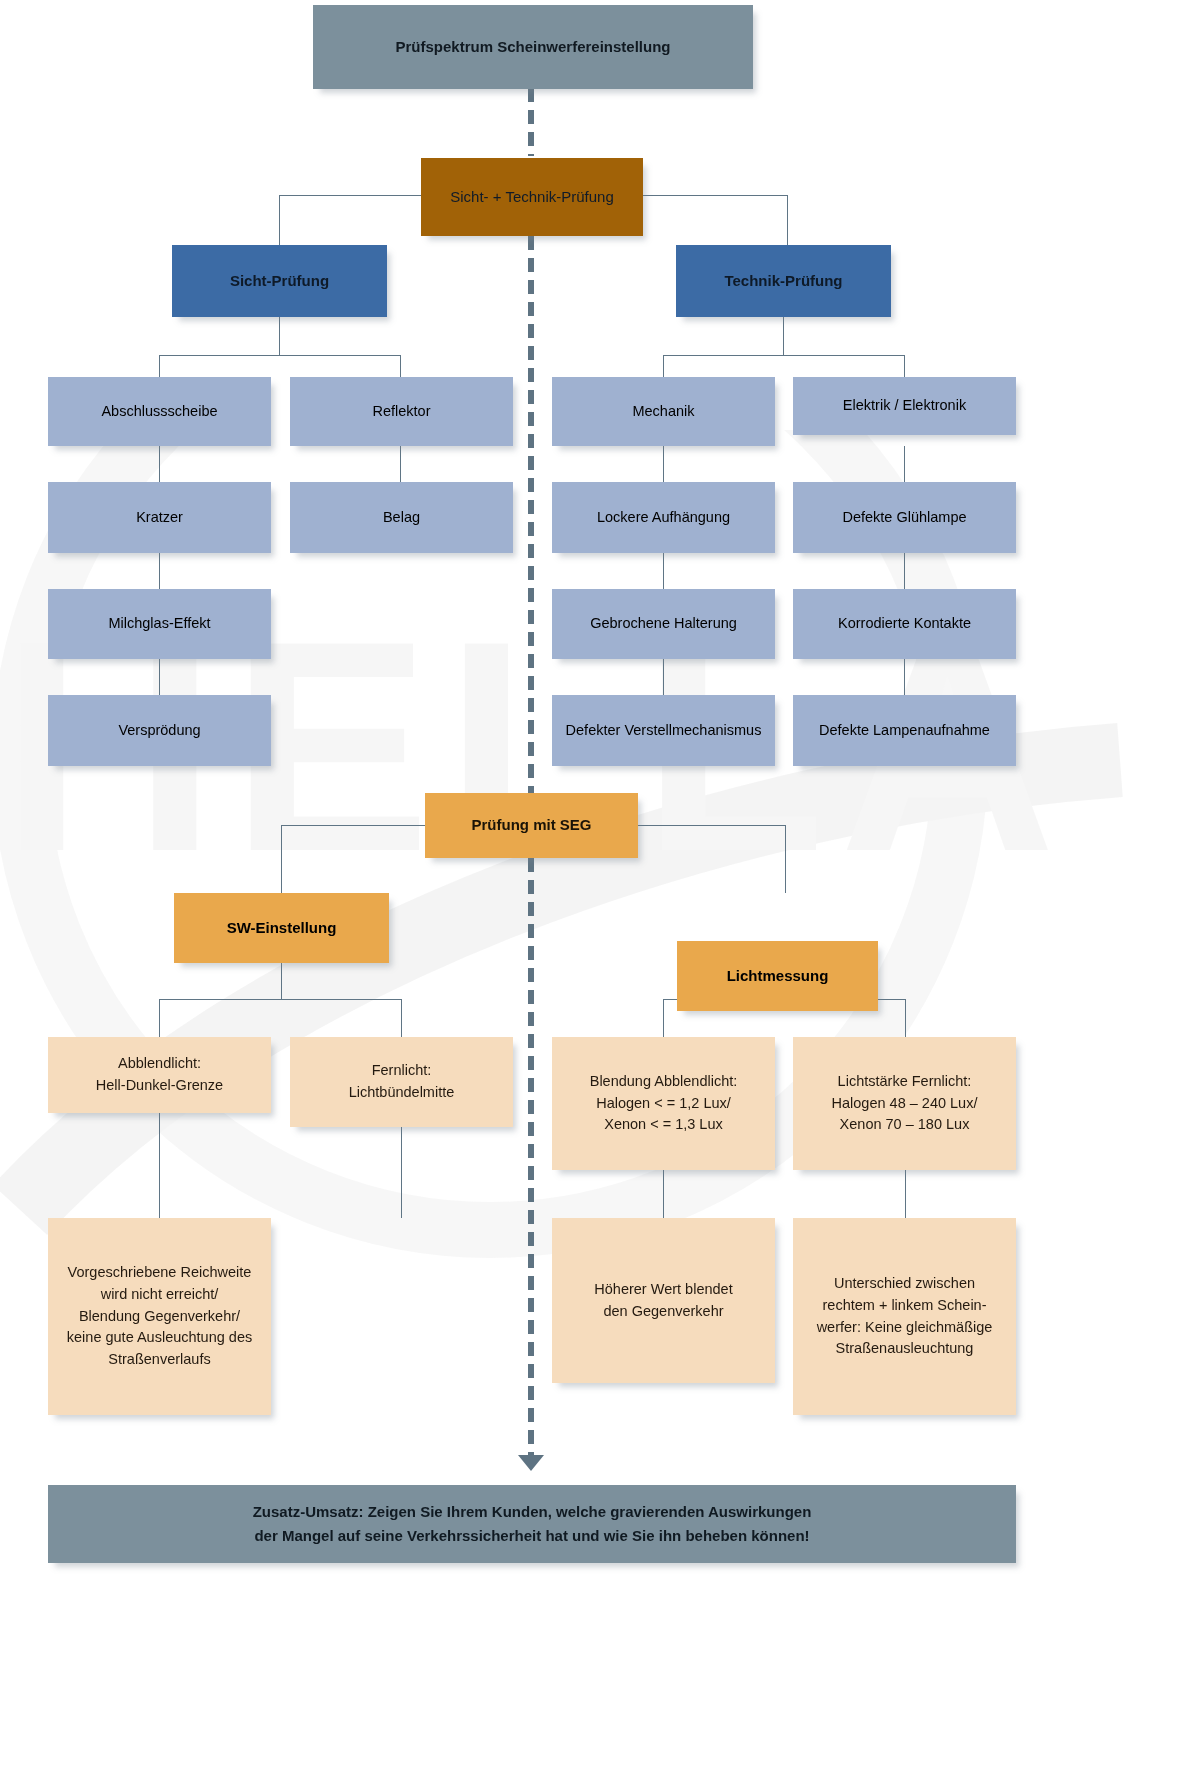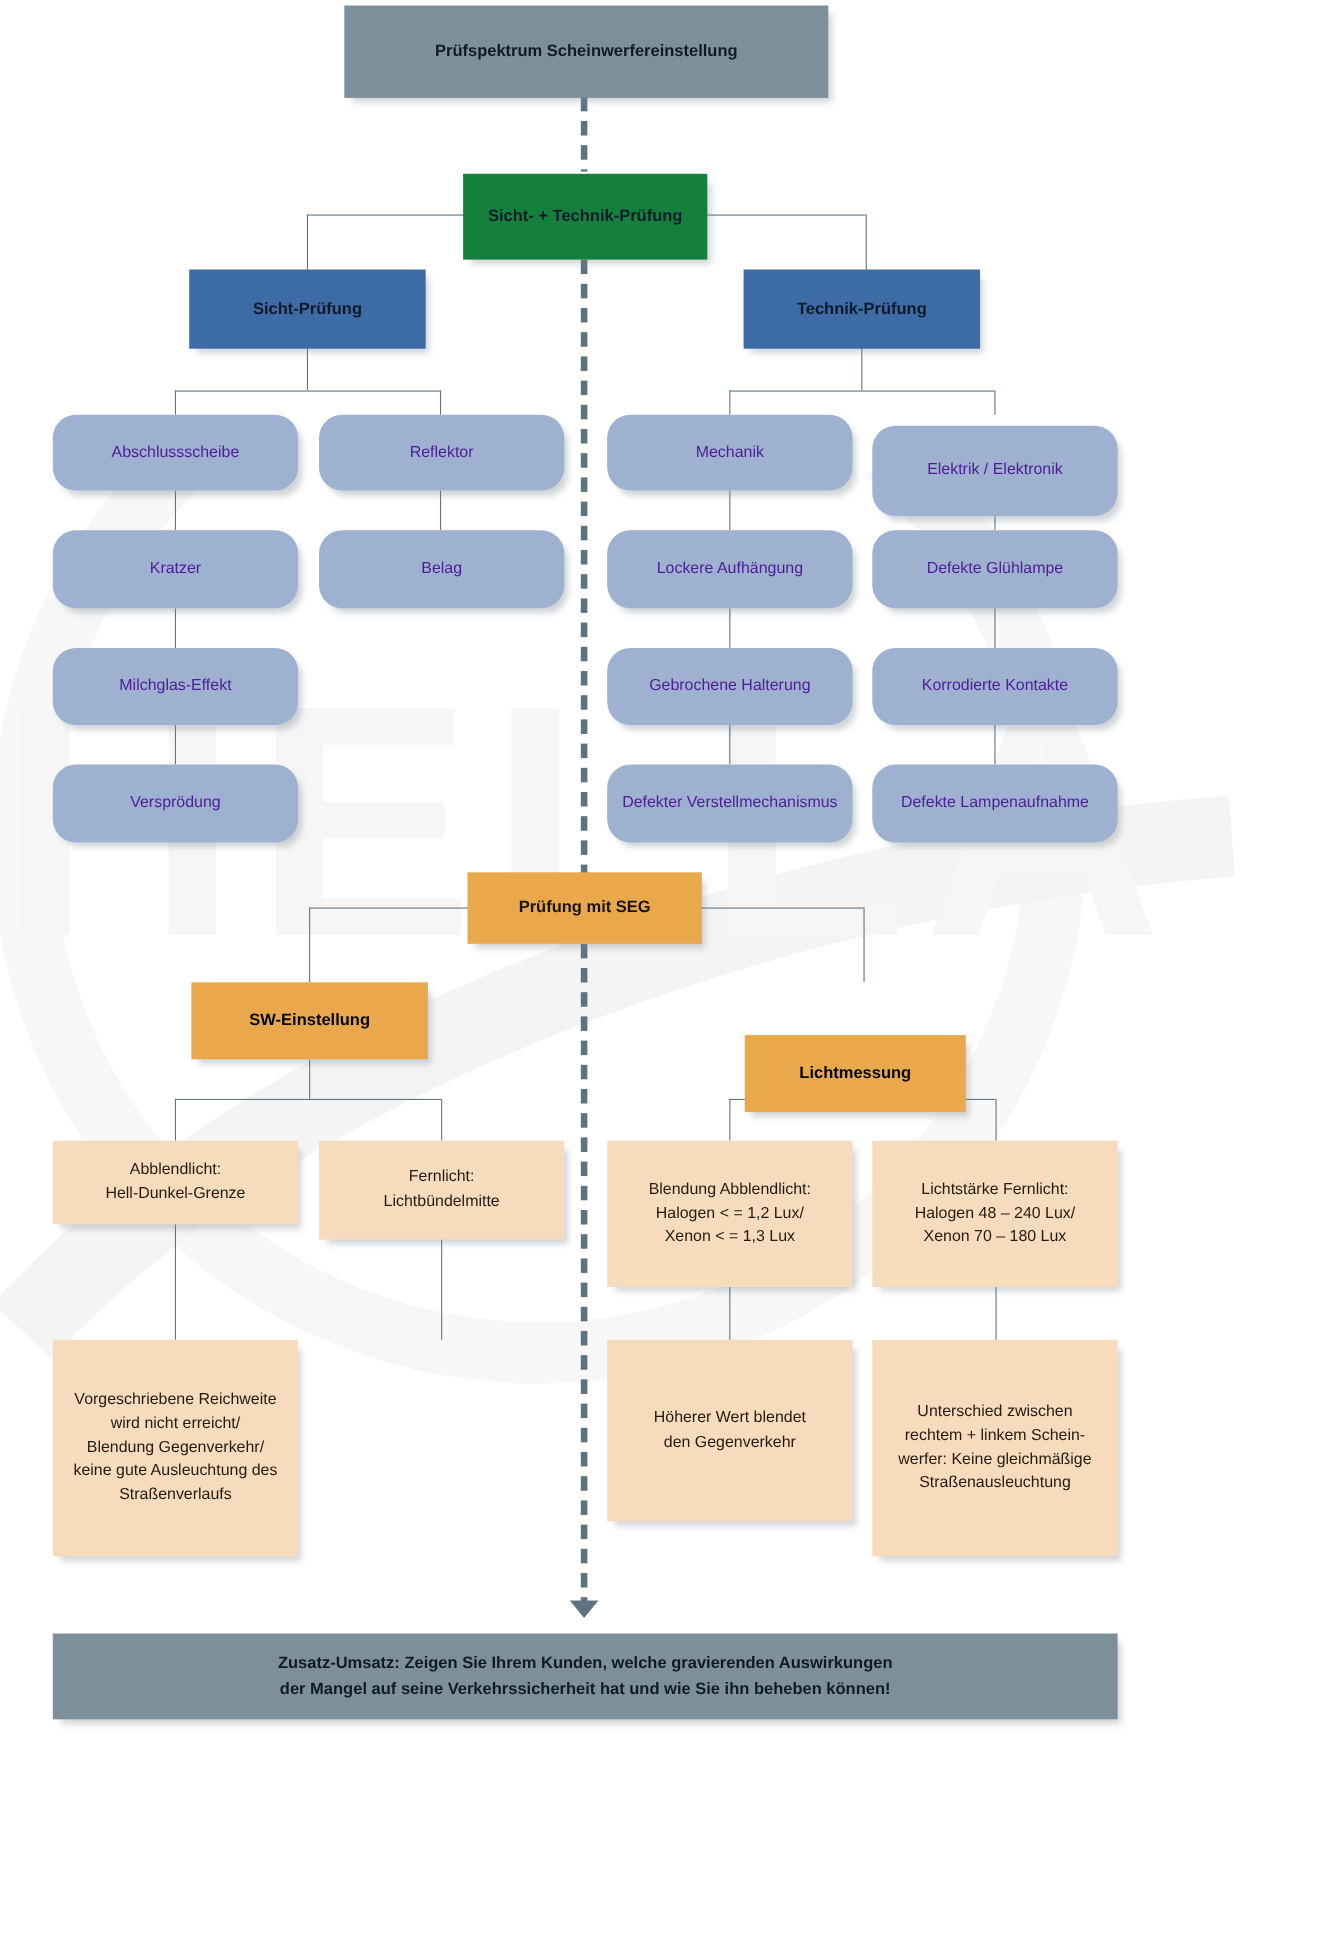--- a/index.html
+++ b/index.html
@@ -45,23 +45,23 @@
     display:flex;align-items:center;justify-content:center;
     text-align:center;
     box-sizing:border-box;
     padding:6px 10px;
     line-height:1.5;
     box-shadow:5px 6px 6px -2px rgba(120,132,142,.35);
   }
   .box span{display:block;width:100%;white-space:pre-line;}
 
   .t-title{background:#7c909c;color:#111a22;font-weight:bold;font-size:15px;}
-  .t-mid  {background:#15803d;color:#101b29;font-weight:bold;font-size:15px;}
+  .t-mid  {background:#a16207;color:#101b29;font-weight:normal;font-size:15px;}
   .t-sub  {background:#3c6ba5;color:#0e1a28;font-weight:bold;font-size:15px;}
-  .t-leaf {background:#9fb1d0;color:#4c1d95;font-weight:normal;font-size:14.5px;border-radius:21px;}
+  .t-leaf {background:#9fb1d0;color:#000000;font-weight:normal;font-size:14.5px;}
   .t-seg  {background:#e9a84c;color:#1a1307;font-weight:bold;font-size:15px;}
   .t-seg2 {background:#e9a84c;color:#000000;font-weight:bold;font-size:15px;}
   .t-peach{background:#f6dcbd;color:#241a10;font-weight:normal;font-size:14.5px;}
   .t-foot {background:#7c909c;color:#101a22;font-weight:bold;font-size:15px;line-height:1.6;}
 </style>
 </head>
 <body>
 
 <div id="stage">
 
@@ -171,21 +171,21 @@
   <div class="box t-leaf" style="left:552px;top:482px;width:223px;height:71px;">
     <span>Lockere Aufhängung</span>
   </div>
   <div class="box t-leaf" style="left:552px;top:589px;width:223px;height:70px;">
     <span>Gebrochene Halterung</span>
   </div>
   <div class="box t-leaf" style="left:552px;top:695px;width:223px;height:71px;">
     <span>Defekter Verstellmechanismus</span>
   </div>
 
-  <div class="box t-leaf" style="left:793px;top:387px;width:223px;height:82px;">
+  <div class="box t-leaf" style="left:793px;top:377px;width:223px;height:58px;">
     <span>Elektrik / Elektronik</span>
   </div>
   <div class="box t-leaf" style="left:793px;top:482px;width:223px;height:71px;">
     <span>Defekte Glühlampe</span>
   </div>
   <div class="box t-leaf" style="left:793px;top:589px;width:223px;height:70px;">
     <span>Korrodierte Kontakte</span>
   </div>
   <div class="box t-seg" style="left:425px;top:793px;width:213px;height:65px;">
     <span>Prüfung mit SEG</span>

